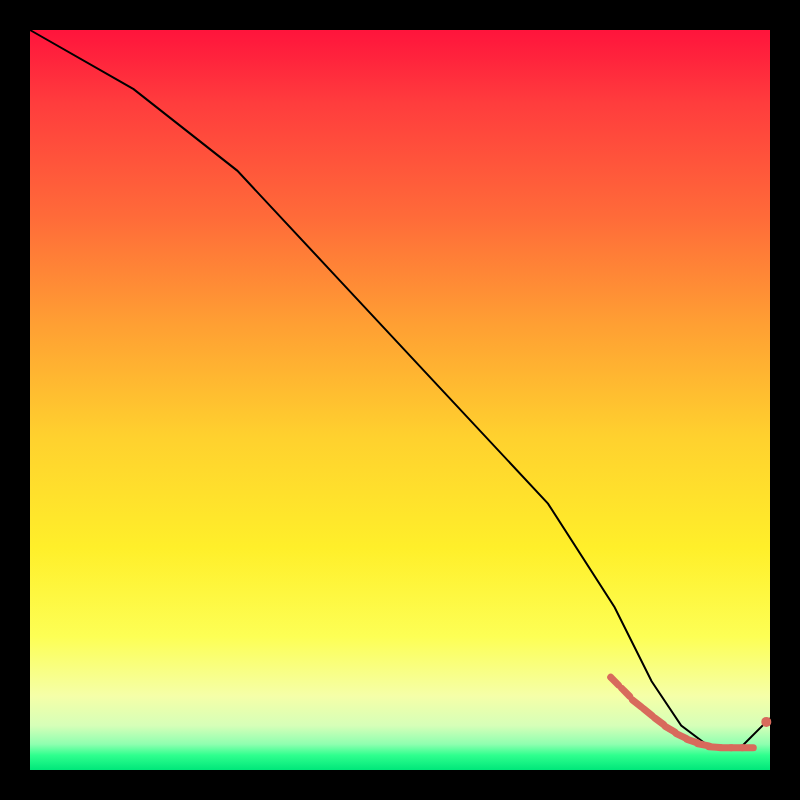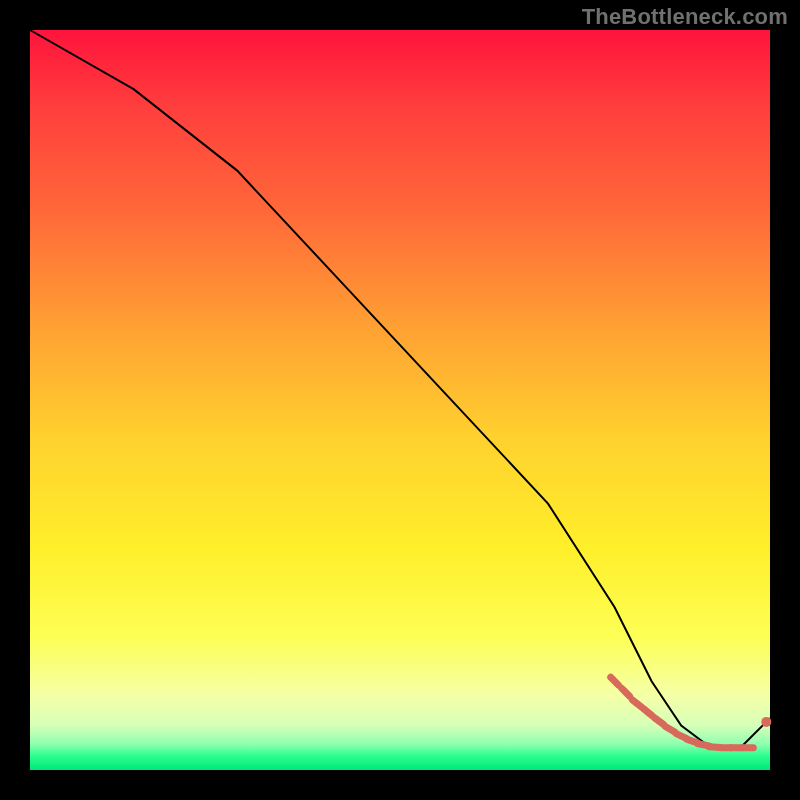--- a/index.html
+++ b/index.html
@@ -64,21 +64,20 @@
     stroke-width: 2;
   }
   .dot {
     fill: #d86a5c;
   }
 </style>
 </head>
 <body>
 
 <div class="frame">
-  <div class="watermark">TheBottleneck.com</div>
 
   <div class="plot">
     <svg class="overlay" viewBox="0 0 740 740">
       <path id="curve-path" class="curve" d="M0.0 0.0 L103.6 59.2 L207.2 140.6 L310.8 251.6 L414.4 362.6 L518.0 473.6 L584.6 577.2 L621.6 651.2 L651.2 695.6 L680.8 717.8 L710.4 717.8 L740.0 688.2"></path>
       <g id="dash-group">
           <line x1="580.7" y1="647.3" x2="588.5" y2="655.1" stroke="#d86a5c" stroke-width="7" stroke-linecap="round"></line>
           <line x1="591.8" y1="658.4" x2="599.6" y2="666.2" stroke="#d86a5c" stroke-width="7" stroke-linecap="round"></line>
           <line x1="602.5" y1="670.0" x2="611.1" y2="676.8" stroke="#d86a5c" stroke-width="7" stroke-linecap="round"></line>
           <line x1="613.6" y1="678.8" x2="622.2" y2="685.7" stroke="#d86a5c" stroke-width="7" stroke-linecap="round"></line>
           <line x1="624.6" y1="687.9" x2="633.4" y2="694.4" stroke="#d86a5c" stroke-width="7" stroke-linecap="round"></line>

